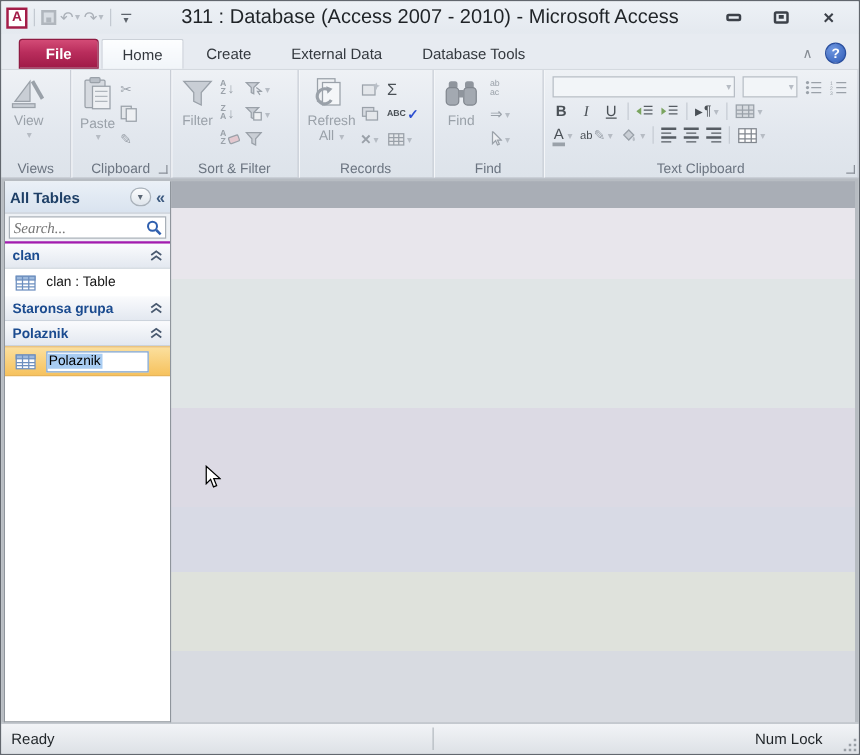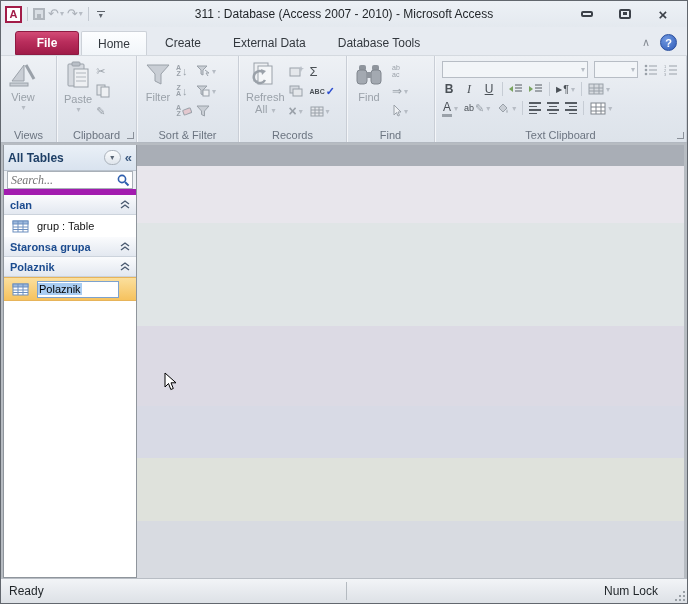--- a/index.html
+++ b/index.html
@@ -15,21 +15,21 @@
   .app-logo { width:17px; height:17px; background:#fff; border:2px solid #a21c48;
               color:#a21c48; font-weight:bold; font-size:11px; display:flex;
               align-items:center; justify-content:center; }
   .qat-sep { width:1px; height:14px; background:#c3c9d1; margin:0 2px; }
   .qat-btn { color:#aab0b8; font-size:13px; line-height:14px; display:flex; align-items:center; }
   .floppy { width:12px; height:12px; border:2px solid #b0b6bd; background:#d9dee4; position:relative; }
   .floppy::after { content:""; position:absolute; left:2px; top:4px; width:4px; height:4px; background:#b0b6bd; }
   .mini-caret { font-size:8px; color:#b6bcc4; margin-left:1px; }
   .qat-more { display:flex; flex-direction:column; align-items:center; color:#5d636b; font-size:8px; line-height:4px; padding:2px 3px; }
   .qat-more .bar { width:8px; height:1px; background:#5d636b; margin-bottom:2px; }
-  .title-text { position:absolute; left:0; right:0; text-align:center; color:#1f2327; font-size:12px; }
+  .title-text { position:absolute; left:0; right:0; text-align:center; color:#1f2327; font-size:16px; }
   .win-controls { margin-left:auto; display:flex; align-items:center; gap:18px; padding-right:14px; z-index:2; }
   .wc { display:flex; align-items:center; justify-content:center; width:20px; height:14px; color:#3c4149; }
   .wc-min  { width:12px; height:6px; border:2px solid #3c4149; border-radius:2px; }
   .wc-rest { width:12px; height:10px; border:2px solid #3c4149; border-radius:2px; position:relative; }
   .wc-rest::after { content:""; position:absolute; left:2px; top:1px; width:4px; height:3px; background:#3c4149; }
   .wc-close { font-size:15px; font-weight:bold; }
 
   
   .tabrow { height:28px; display:flex; align-items:flex-end; background:#e7ebf1; flex:0 0 auto; position:relative; }
   .file-tab { width:64px; height:24px; margin-left:14px; border-radius:3px 3px 0 0;
@@ -77,21 +77,21 @@
   .navpane { width:134px; background:#fff; border:1px solid #8f959c; border-top:none;
              display:flex; flex-direction:column; flex:0 0 auto; }
   .nav-header { height:26px; background:linear-gradient(180deg,#eaf0f7,#d9e3ef);
                 border-bottom:1px solid #b9c2cd; display:flex; align-items:center; padding:0 4px; }
   .nav-title { color:#1e3f66; font-weight:bold; font-size:12px; flex:1; }
   .nav-drop { width:17px; height:15px; border:1px solid #aab2bb; border-radius:8px;
               background:linear-gradient(180deg,#fbfcfd,#dfe5ec); color:#5a6573; font-size:8px;
               display:flex; align-items:center; justify-content:center; margin-right:4px; }
   .nav-collapse { color:#3c5a80; font-size:13px; font-weight:bold; }
   .nav-search { height:24px; display:flex; align-items:center; padding:2px 3px; background:#eef1f5;
-                border-bottom:6px solid #a21caf; }
+                border-bottom:2px solid #a21caf; }
   .search-box { flex:1; height:18px; border:1px solid #a9b0b8; background:#fff; display:flex; align-items:center; }
   .search-box input { flex:1; border:none; outline:none; height:14px; font-family:"Liberation Serif", serif;
                       font-style:italic; font-size:12px; padding-left:3px; background:transparent; width:90px; }
   .grp-header { height:20px; background:linear-gradient(180deg,#fafbfd,#e3e8f0);
                 border-bottom:1px solid #ccd3dc; display:flex; align-items:center; padding:0 6px; }
   .grp-name { color:#1b4b8f; font-weight:bold; font-size:11px; flex:1; }
   .nav-item { height:22px; display:flex; align-items:center; gap:8px; padding:0 4px 0 8px; color:#141414; font-size:11px; }
   .nav-item.selected { background:linear-gradient(180deg,#fbdf9d,#f6c25e); border-top:1px solid #e7b45a;
                        border-bottom:1px solid #e7b45a; height:24px; }
   .rename-box { width:82px; height:17px; background:#fff; border:1px solid #7da2ce; display:flex; align-items:center; }
@@ -499,21 +499,21 @@
       </div>
       <div class="nav-item">
         <svg width="17" height="13" viewBox="0 0 17 13">
           <rect x="1" y="1" width="15" height="11" fill="#fff" stroke="#6d8fbf"></rect>
           <rect x="1" y="1" width="15" height="3" fill="#9db9dd" stroke="#6d8fbf"></rect>
           <line x1="1" y1="7" x2="16" y2="7" stroke="#6d8fbf"></line>
             <line x1="1" y1="9.5" x2="16" y2="9.5" stroke="#6d8fbf"></line>
           <line x1="6" y1="1" x2="6" y2="12" stroke="#6d8fbf"></line>
             <line x1="11" y1="1" x2="11" y2="12" stroke="#6d8fbf"></line>
         </svg>
-        <span>grup : Table</span>
+        <span>clan : Table</span>
       </div>
 
       <div class="grp-header">
         <span class="grp-name">Staronsa grupa</span>
         <svg width="10" height="9" viewBox="0 0 10 9">
           <polyline points="1,4 5,1 9,4" fill="none" stroke="#4a5a70" stroke-width="1.4"></polyline>
           <polyline points="1,8 5,5 9,8" fill="none" stroke="#4a5a70" stroke-width="1.4"></polyline>
         </svg>
       </div>
 

